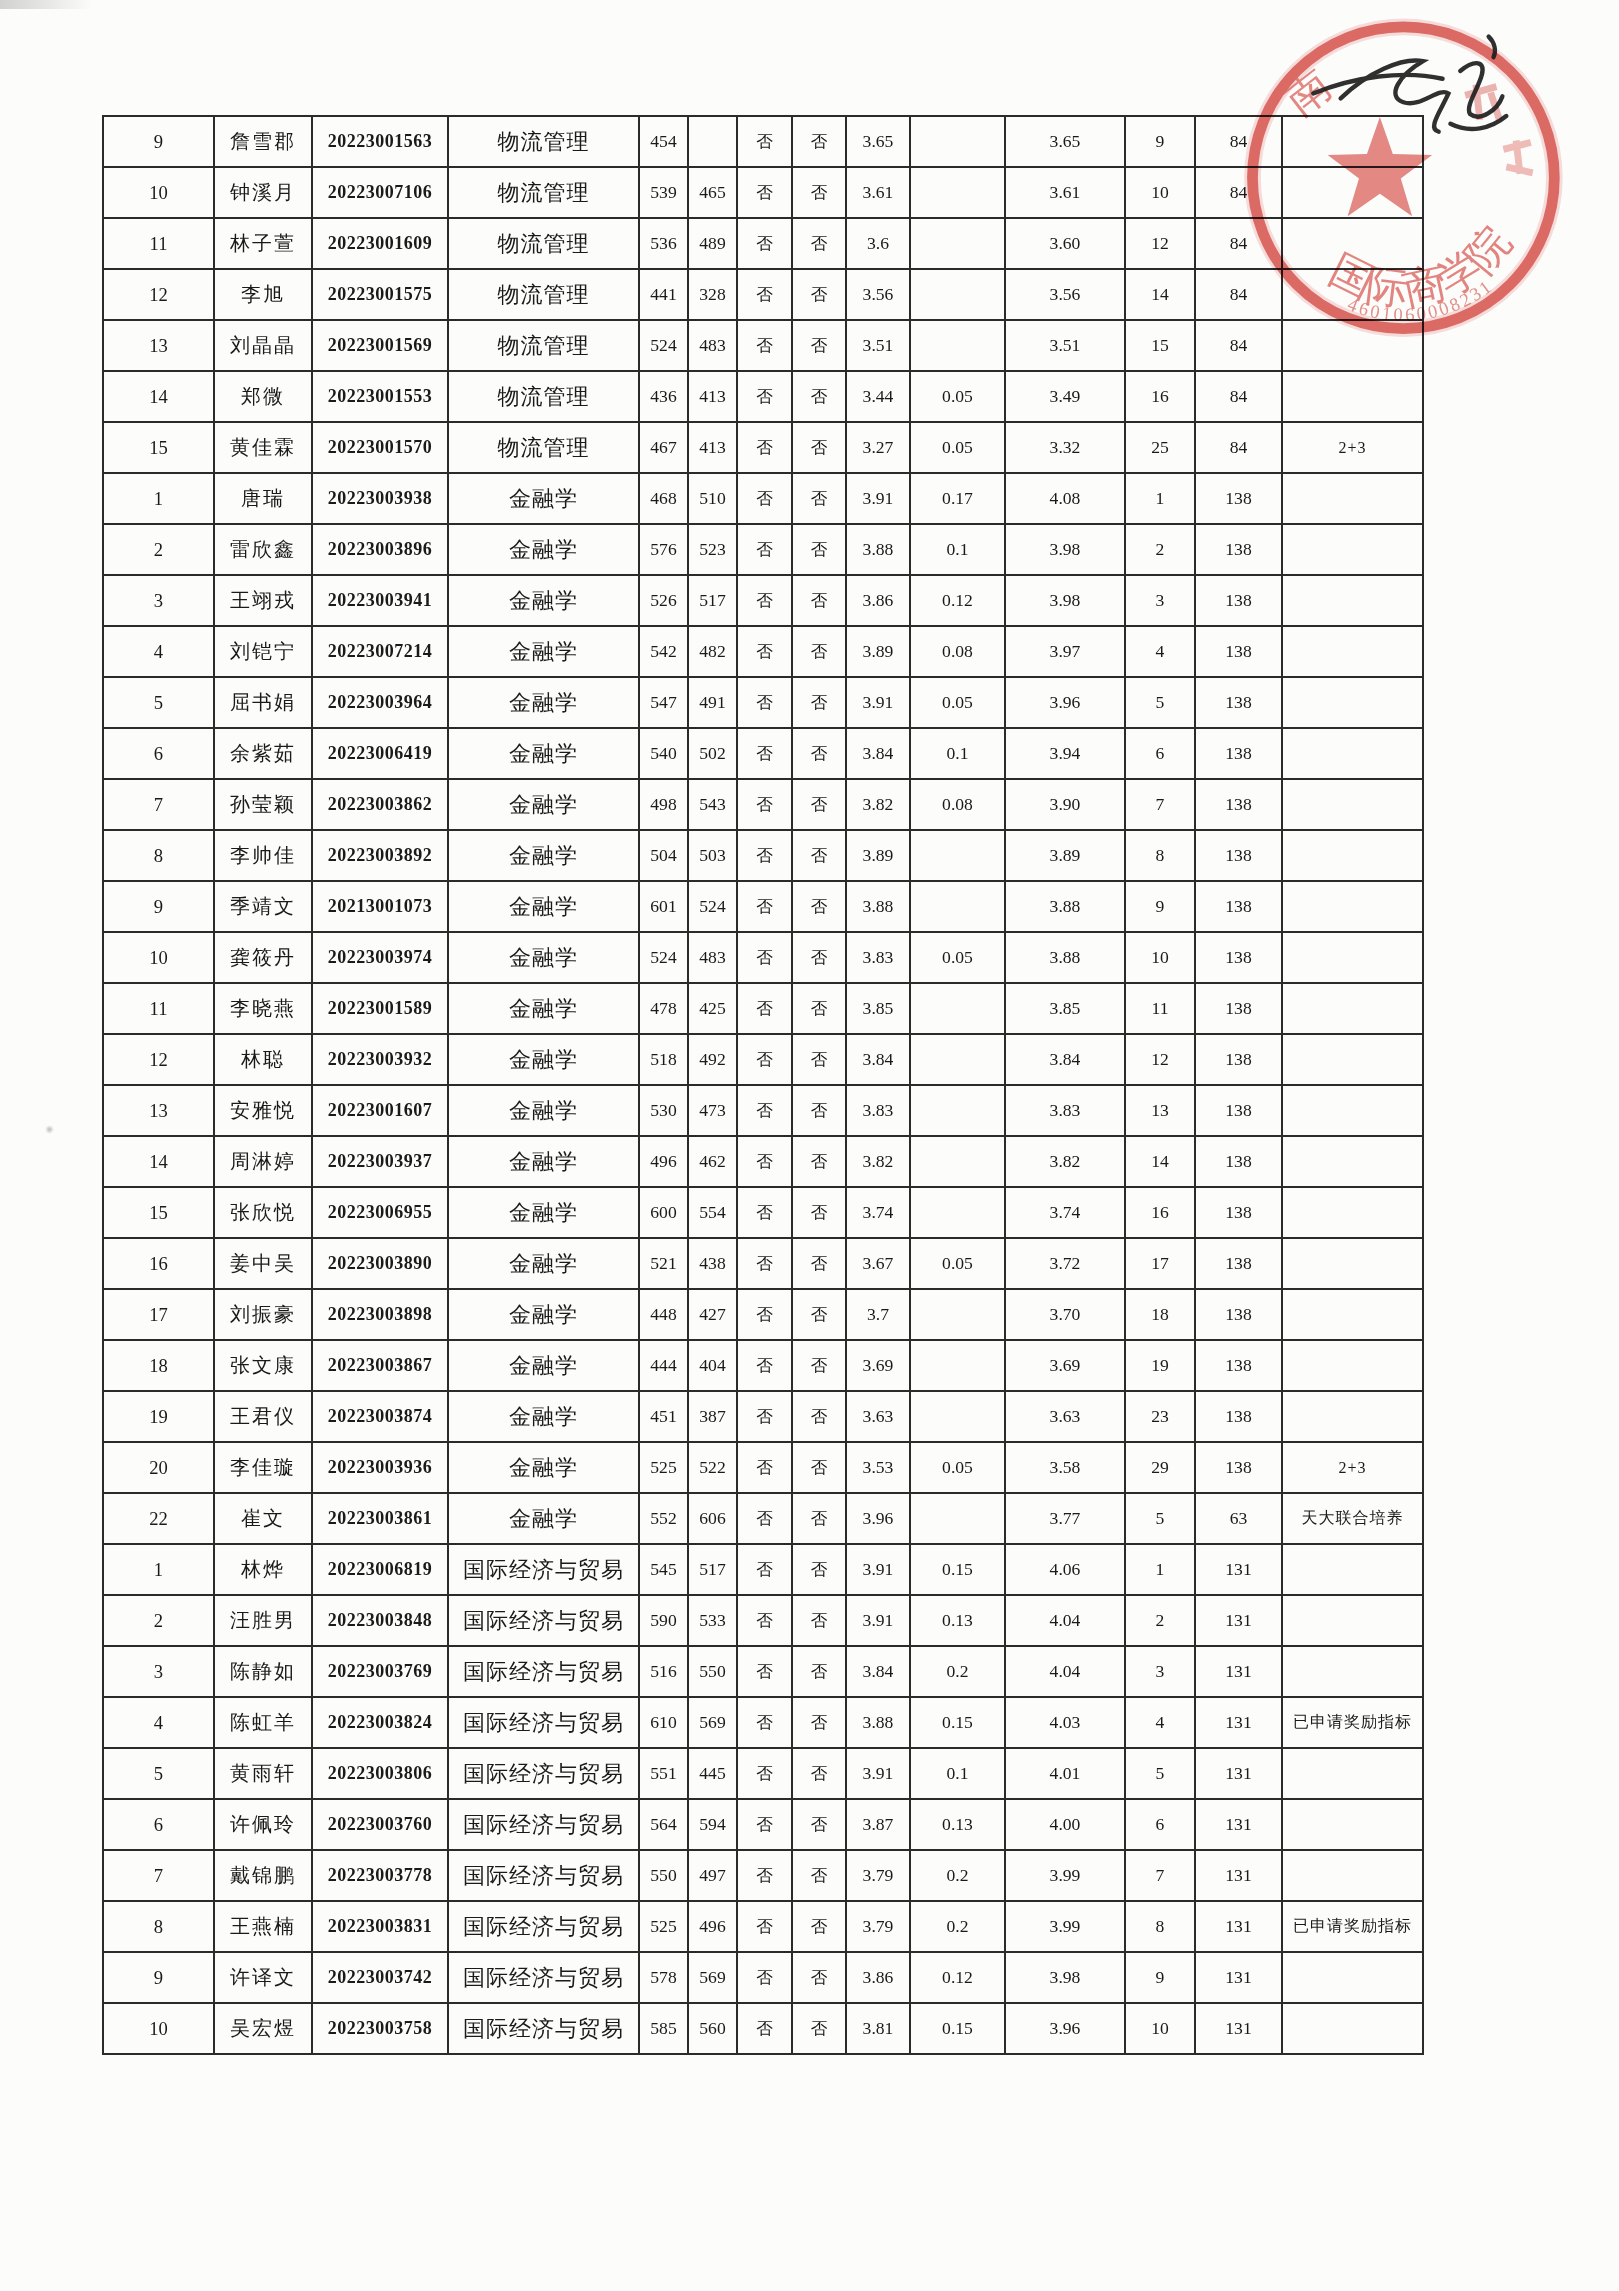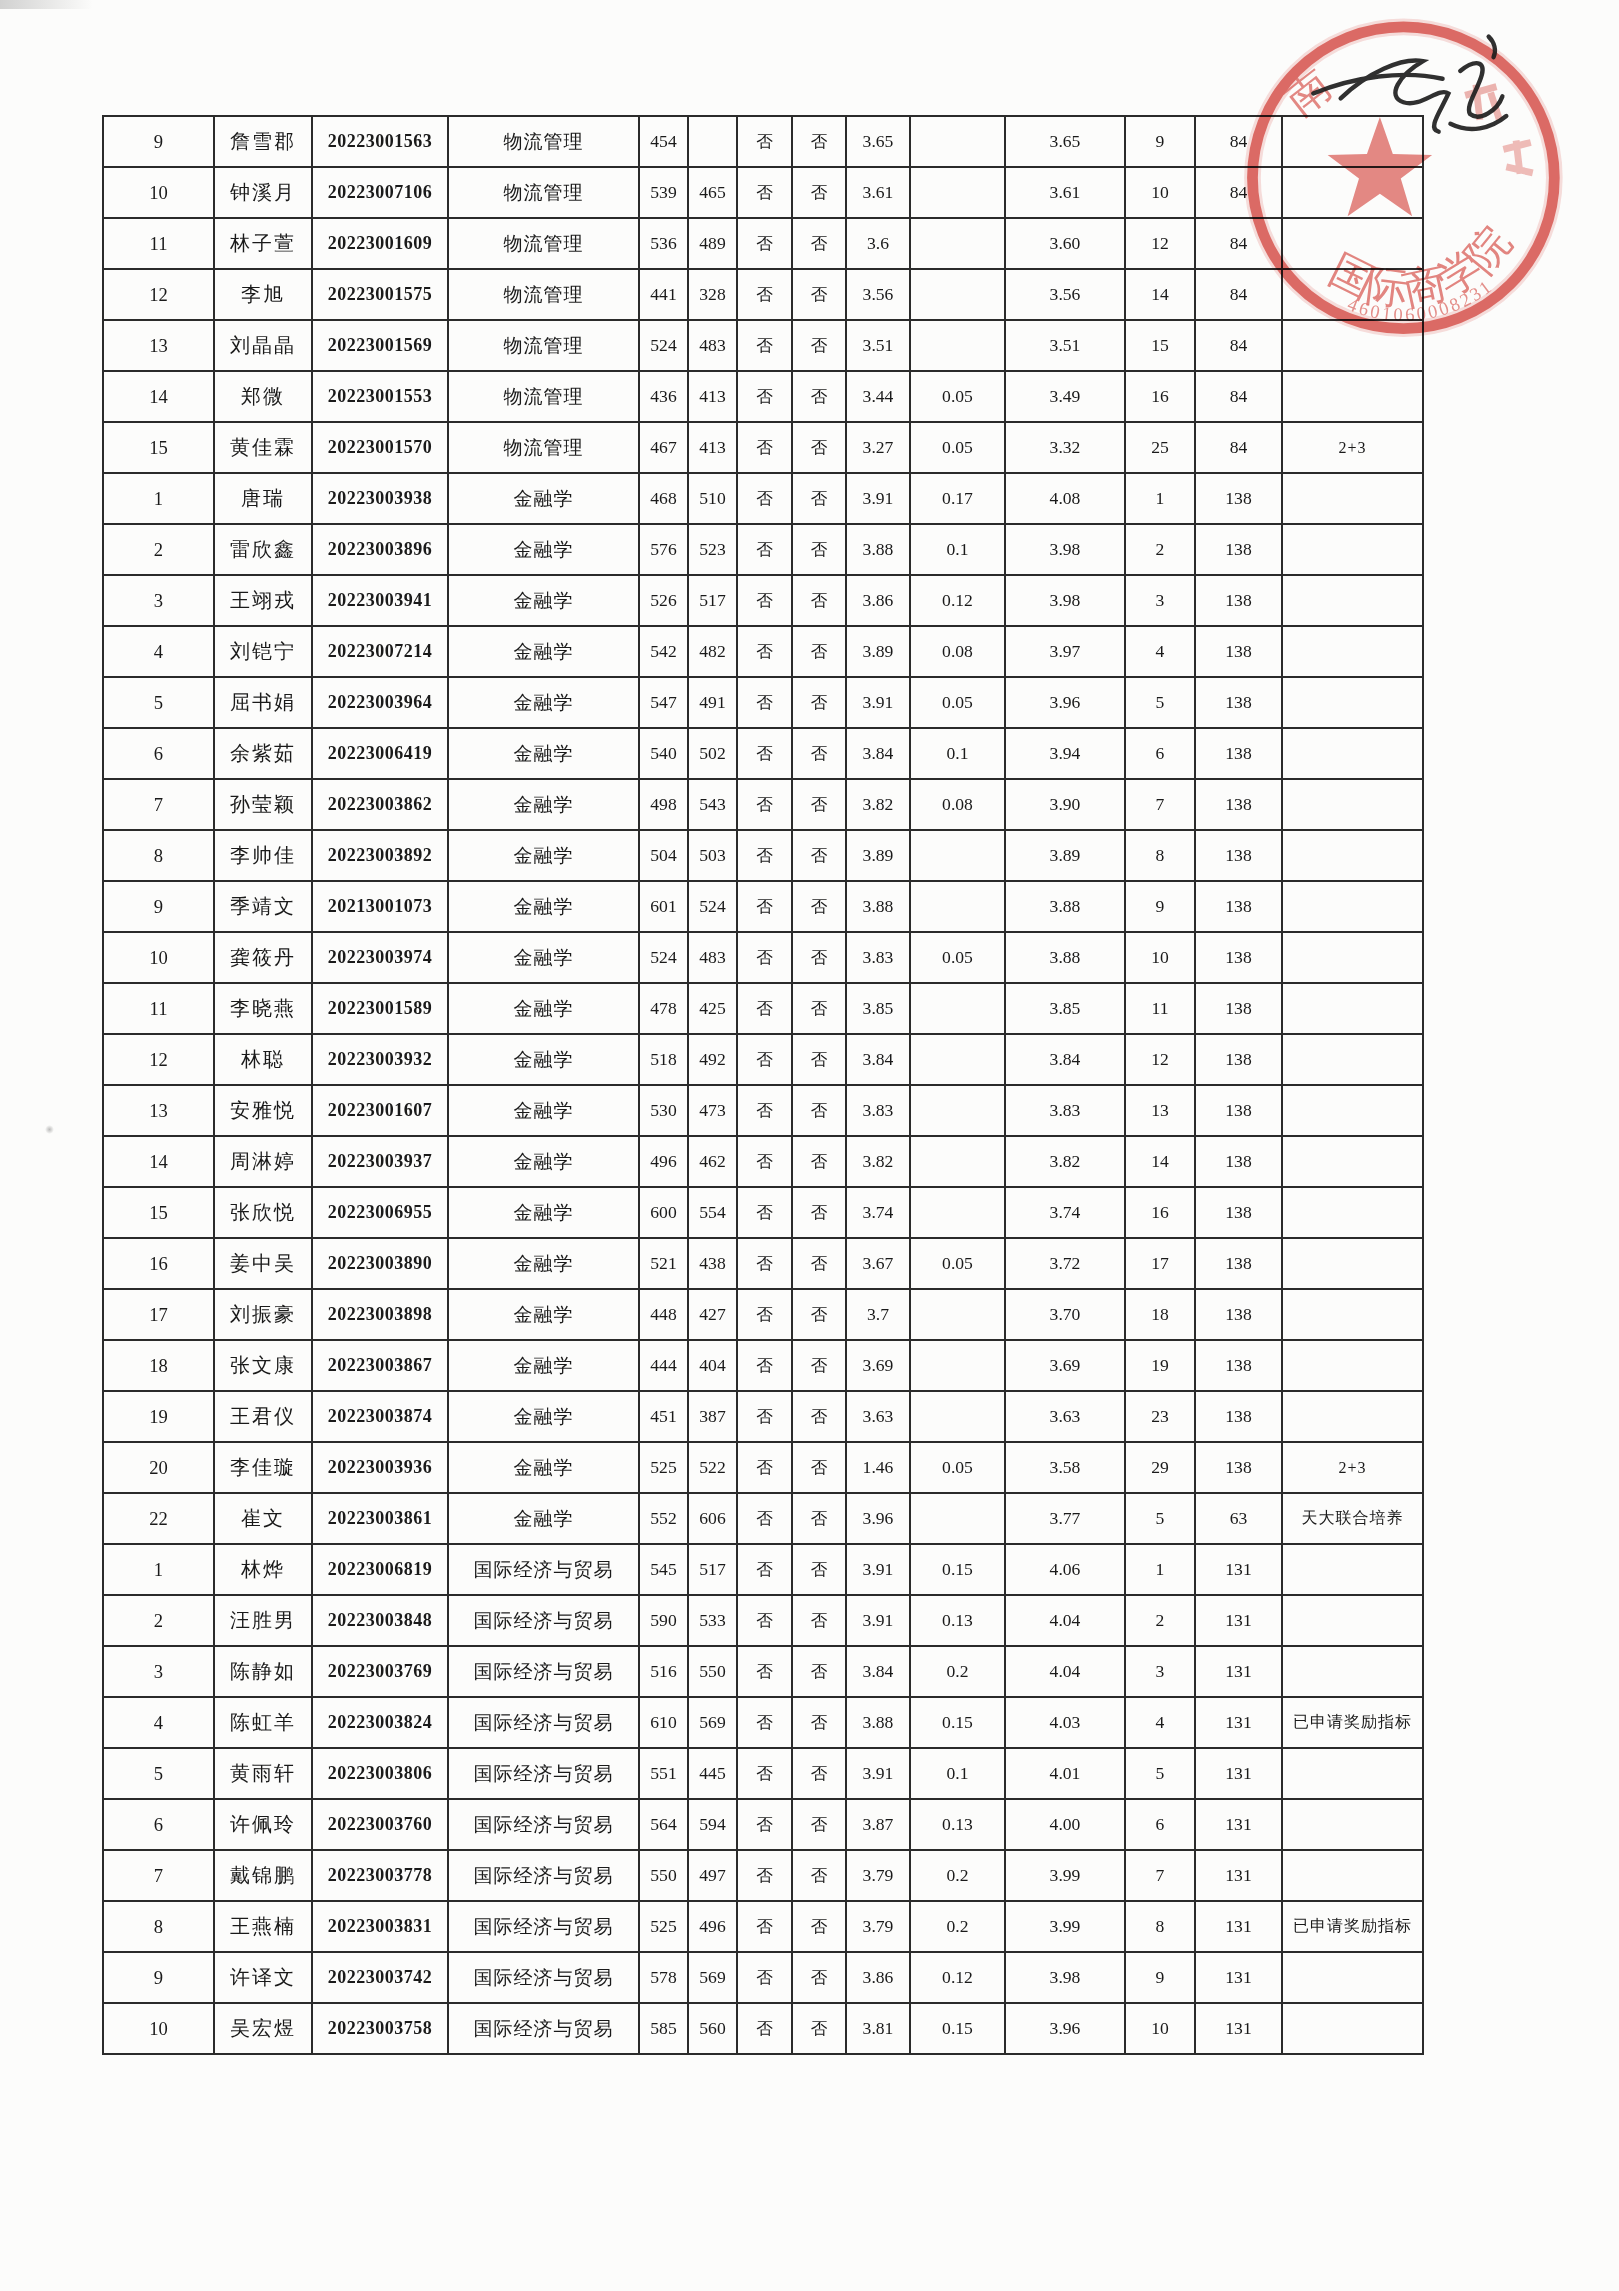--- a/index.html
+++ b/index.html
@@ -23,21 +23,21 @@
     height:49px;
     padding:0;
     text-align:center;
     vertical-align:middle;
     white-space:nowrap;
     overflow:hidden;
   }
   .c-no{font-size:18.6px;}
   .c-name{font-size:20px;letter-spacing:2px;}
   .c-id{font-size:18px;letter-spacing:0.5px;font-weight:bold;}
-  .c-major{font-size:19px;letter-spacing:1px;text-align:center;}
+  .c-major{font-size:22px;letter-spacing:1px;text-align:center;}
   .c-s,.c-gpa,.c-bonus,.c-total,.c-rank,.c-cohort{font-size:17.6px;}
   .c-flag{font-size:16.7px;}
   .c-remark{font-size:16px;letter-spacing:1px;}
   .overlay{position:absolute;left:0;top:0;pointer-events:none;}
   #stamp-svg{mix-blend-mode:multiply;}
   .smudge-top{
     position:absolute;left:0;top:0;width:93px;height:8.8px;
     background:linear-gradient(to right, rgba(110,110,110,.30), rgba(110,110,110,0));
   }
   .smudge-dot{
@@ -490,21 +490,21 @@
           </tr>
           <tr>
             <td class="c-no">20</td>
             <td class="c-name">李佳璇</td>
             <td class="c-id">20223003936</td>
             <td class="c-major">金融学</td>
             <td class="c-s">525</td>
             <td class="c-s">522</td>
             <td class="c-flag">否</td>
             <td class="c-flag">否</td>
-            <td class="c-gpa">1.46</td>
+            <td class="c-gpa">3.53</td>
             <td class="c-bonus">0.05</td>
             <td class="c-total">3.58</td>
             <td class="c-rank">29</td>
             <td class="c-cohort">138</td>
             <td class="c-remark">2+3</td>
           </tr>
           <tr>
             <td class="c-no">22</td>
             <td class="c-name">崔文</td>
             <td class="c-id">20223003861</td>

